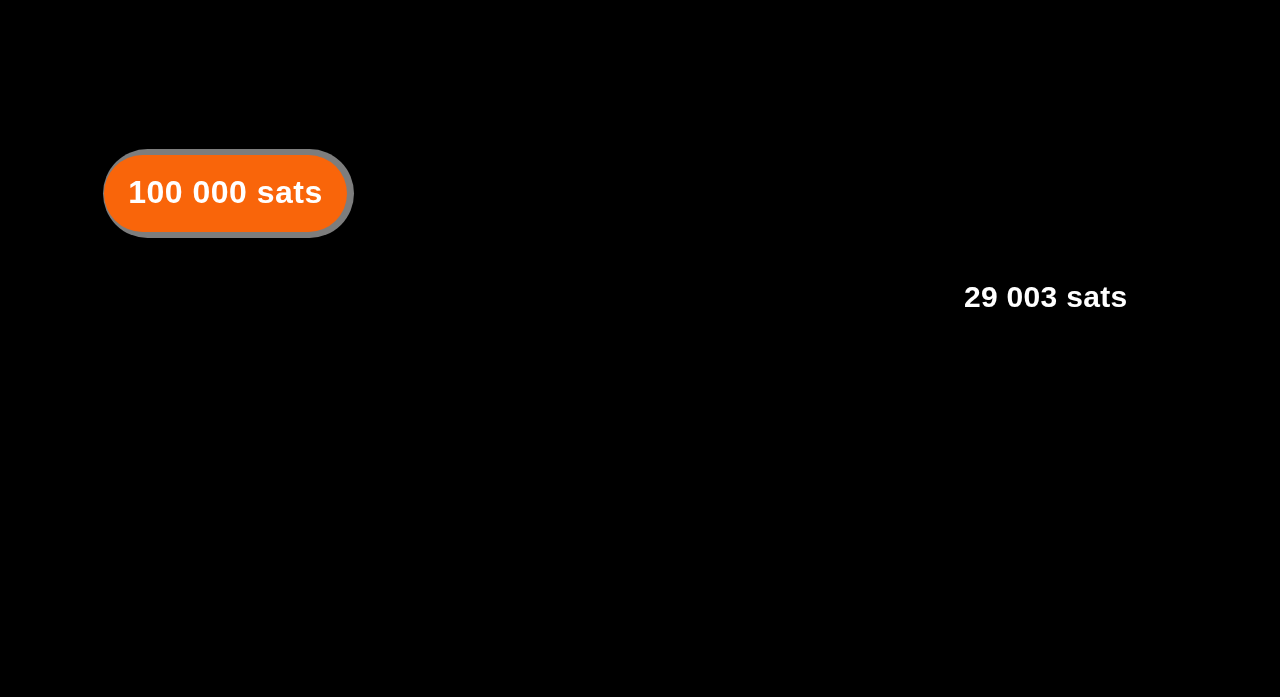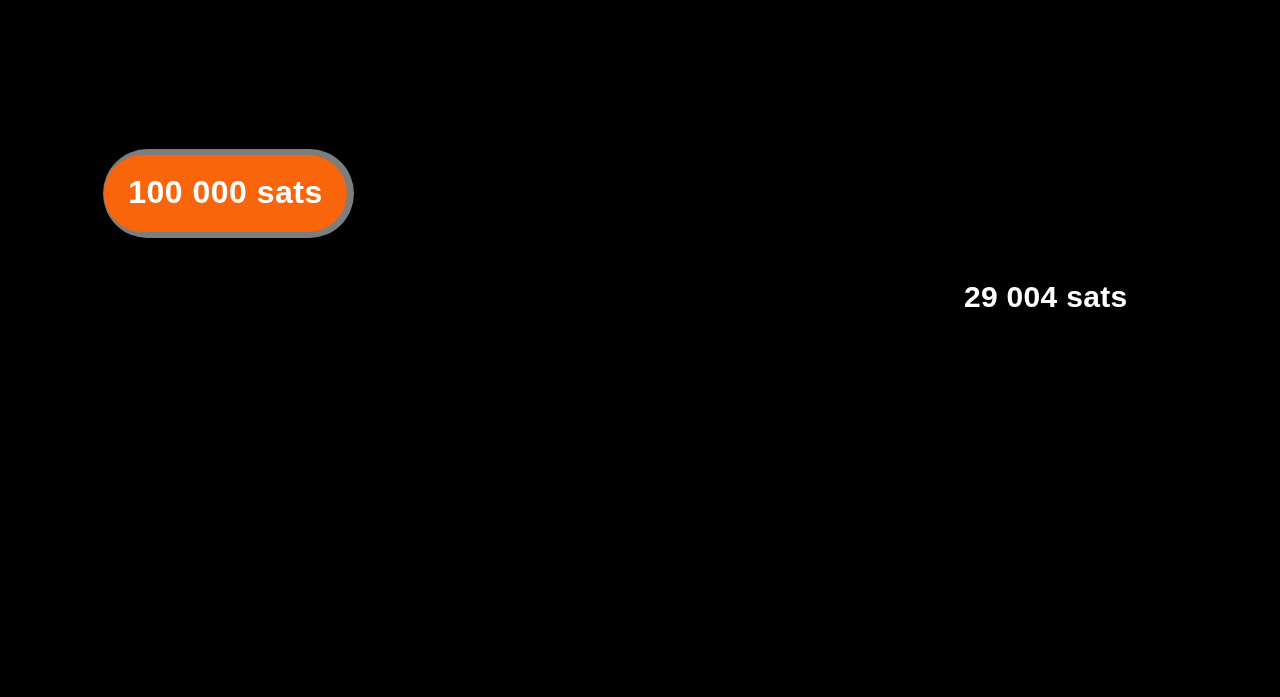--- a/index.html
+++ b/index.html
@@ -62,15 +62,15 @@
 
 <div class="stage">
 
   <div class="node-shadow" style="background: rgb(125, 125, 125);"></div>
 
   <div class="node-pill" style="background: rgb(249, 101, 10);">
     <span class="pill-label">100 000 sats</span>
   </div>
 
 
-  <div class="value-label value-bottom">29 004 sats</div>
+  <div class="value-label value-bottom">29 003 sats</div>
 
 </div>
 
 </body></html>

